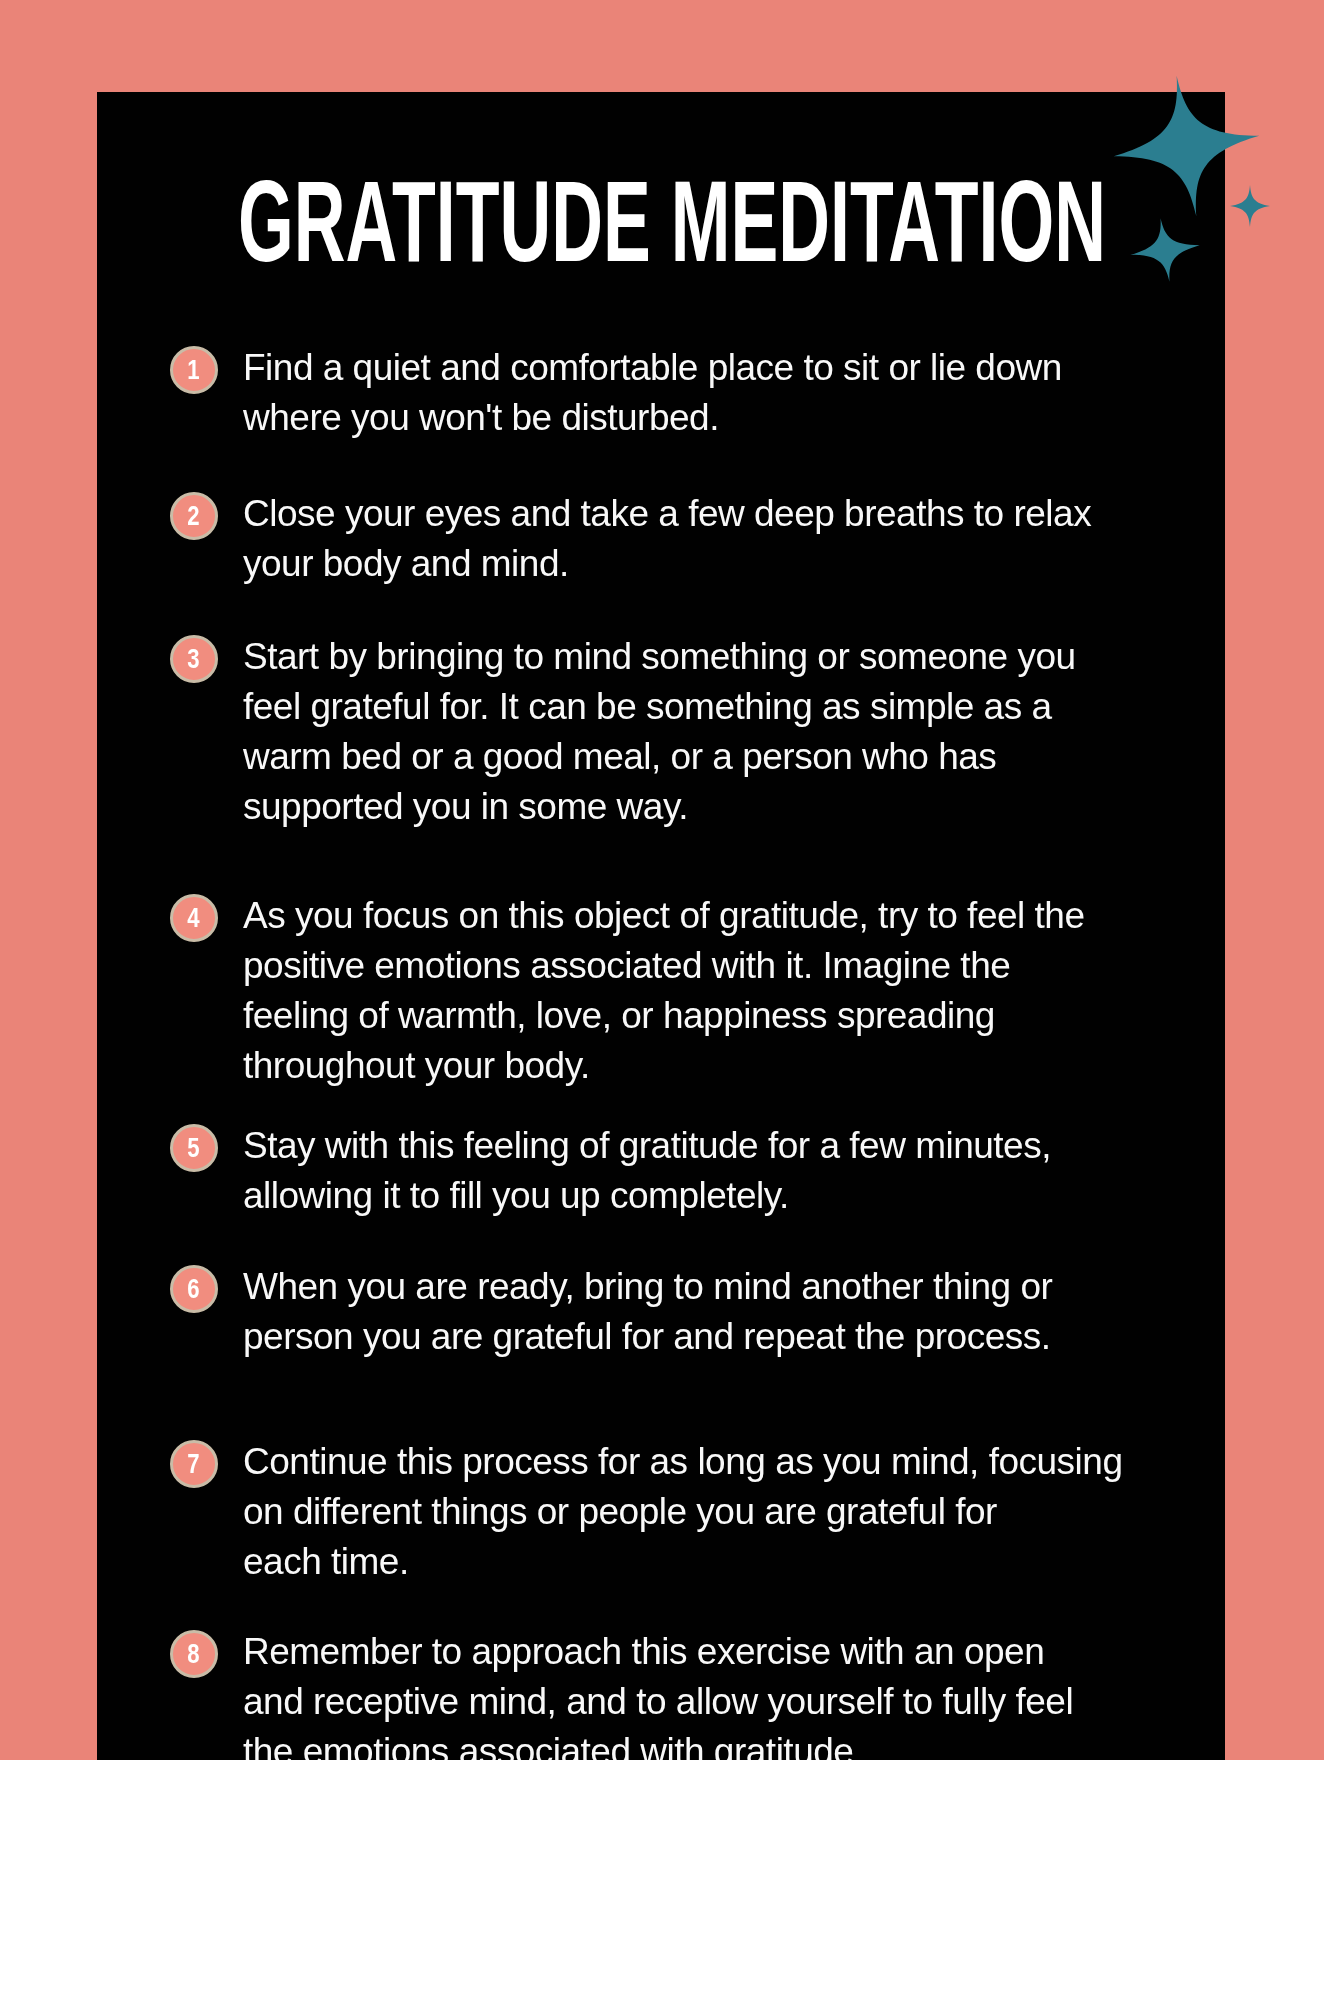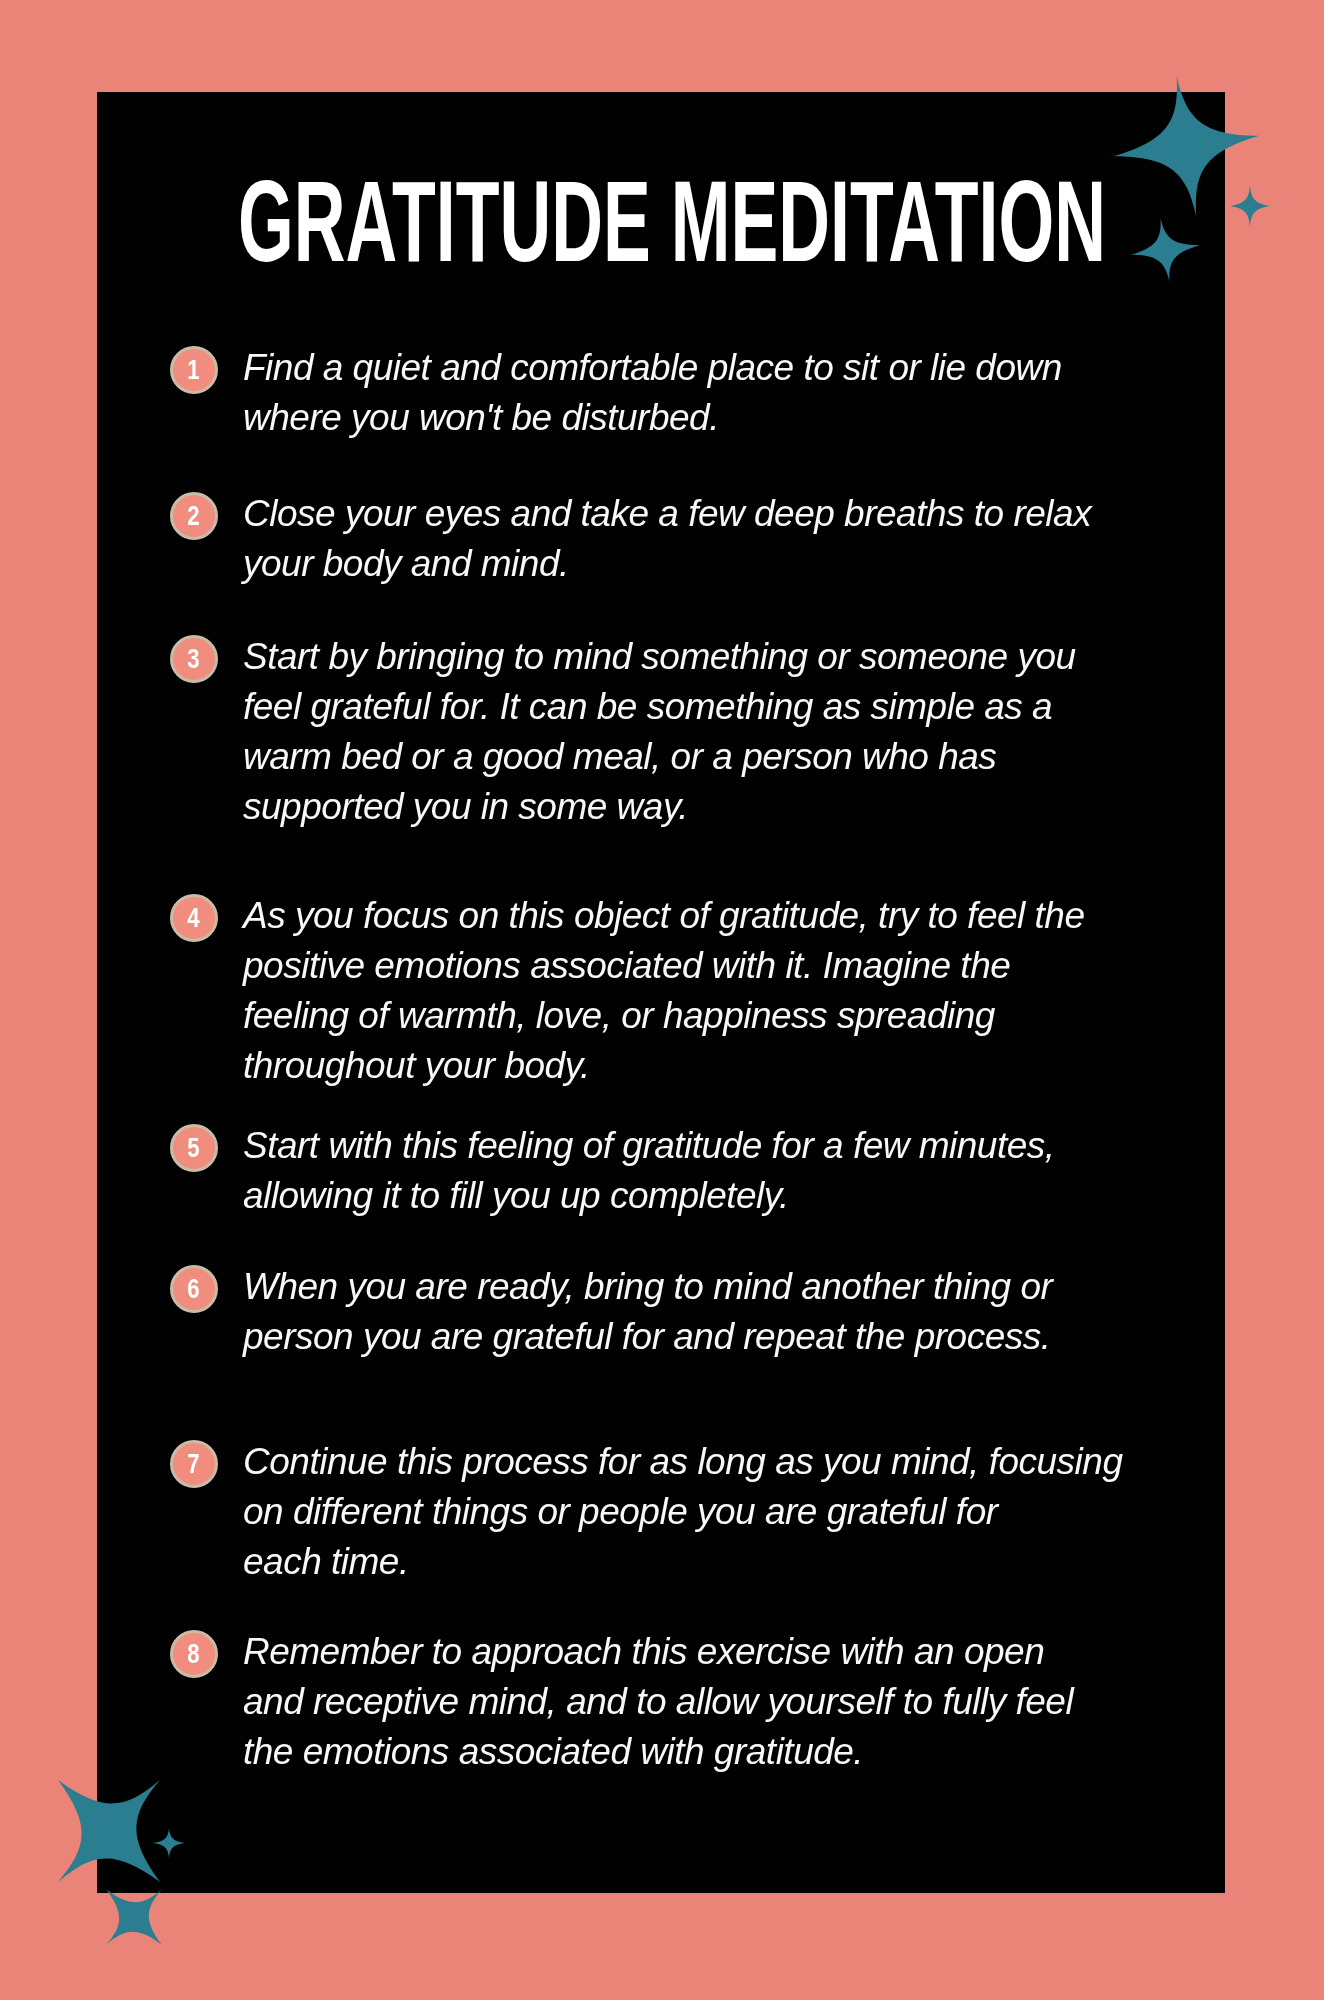--- a/index.html
+++ b/index.html
@@ -1,18 +1,18 @@
 <!DOCTYPE html>
 <html style="--coral: #ea8478; --card: #010101; --title-fill: #ffffff; --text: #f8f8f8; --badge-fill: #f18d7f; --badge-ring: #c9bca7; --badge-number: #ffffff; --teal: #2b7e90;"><head>
 <meta charset="utf-8">
 <style>
   html,body{margin:0;padding:0;}
   .page{
     position:relative;
-    width:1324px;height:2000px;
+    width:1324px;height:1760px;
     background:var(--coral,#ea8478);
     overflow:hidden;
     font-family:"Liberation Sans", sans-serif;
   }
   .card{
     position:absolute;
     left:97px;top:92px;
     width:1128px;height:1801px;
     background:var(--card,#010101);
   }
@@ -43,21 +43,20 @@
     line-height:1;
   }
   .step-text{
     margin-left:25px;
     width:930px;
     color:var(--text,#f8f8f8);
     font-size:37px;
     line-height:50px;
     letter-spacing:-0.5px;
     white-space:pre-line;
-    font-style:italic;
   }
   .sparkle{position:absolute;overflow:visible;}
 </style>
 </head>
 <body>
 
 <div class="page">
 
   <div class="card"></div>
 
@@ -124,21 +123,21 @@
     <div class="step-text">As you focus on this object of gratitude, try to feel the
 positive emotions associated with it. Imagine the
 feeling of warmth, love, or happiness spreading
 throughout your body.</div>
   </div>
 
   <div class="step" style="top:1121px">
     <div class="badge">
         <span>5</span>
       </div>
-    <div class="step-text">Start with this feeling of gratitude for a few minutes,
+    <div class="step-text">Stay with this feeling of gratitude for a few minutes,
 allowing it to fill you up completely.</div>
   </div>
 
   <div class="step" style="top:1262px">
     <div class="badge">
         <span>6</span>
       </div>
     <div class="step-text">When you are ready, bring to mind another thing or
 person you are grateful for and repeat the process.</div>
   </div>

